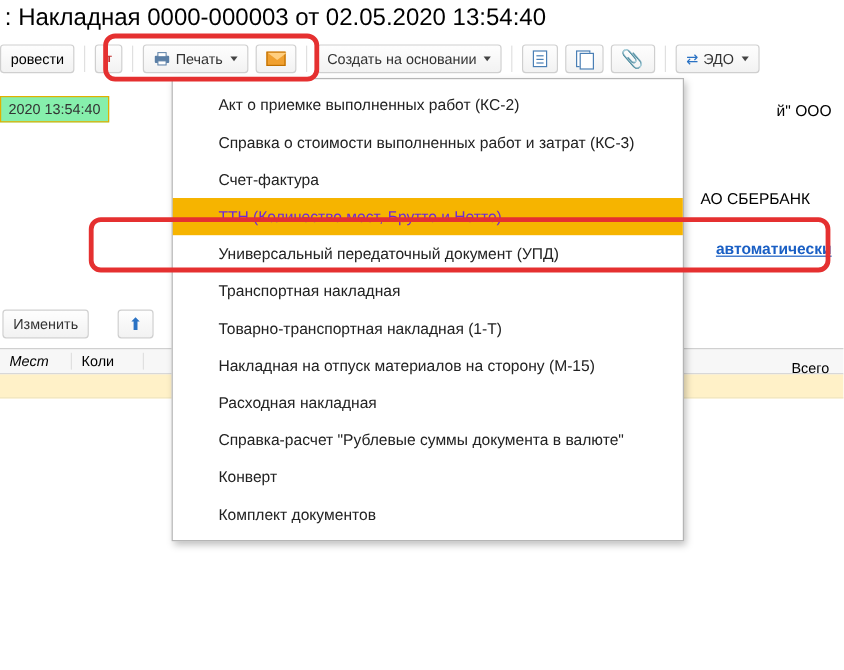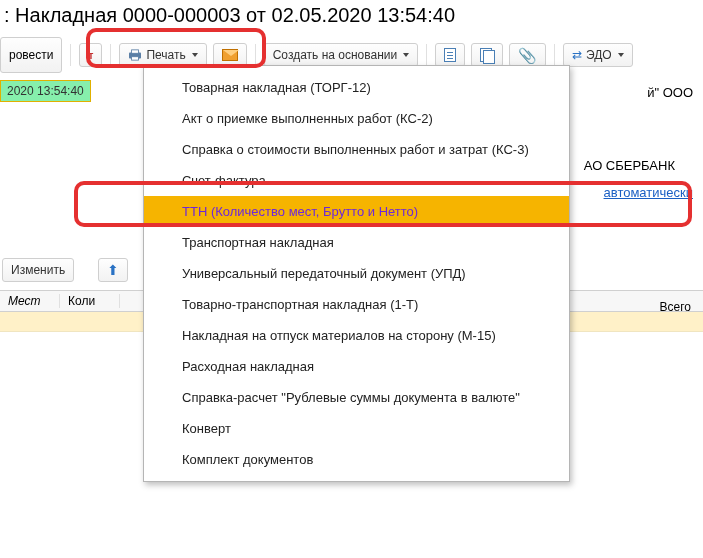--- a/index.html
+++ b/index.html
@@ -92,24 +92,25 @@
     top: 85px; right: 10px;
     font-size: 13px;
   }
   .bg-bank {
     position:absolute;
     top: 158px; right: 28px;
     font-size: 13px;
   }
   .bg-link {
     position: absolute;
-    top: 185px; right: 10px;
+    top: 200px; right: 10px;
     color: #1a5fc4;
     text-decoration: underline;
     font-size: 13px;
+    font-weight: bold;
   }
   .bg-btn-change {
     position: absolute;
     top: 258px; left: 2px;
   }
   .bg-btn-up {
     position: absolute;
     top: 258px; left: 98px;
   }
   .arrow-up { font-size:14px; color:#2a72c4; line-height:1; }
@@ -153,21 +154,21 @@
     color: #222;
     cursor: pointer;
     white-space: nowrap;
   }
   .dd-item.selected {
     background: #f6b400;
     color: #6d28d9;
   }
   .rovesti-btn {
     border:1px solid #cfcfcf; background:linear-gradient(#fefefe,#f2f2f2);
-    border-radius:3px; padding:3px 8px; font-size:12px; height:36px; display:inline-flex; align-items:center;
+    border-radius:3px; padding:3px 8px; font-size:12px; height:24px; display:inline-flex; align-items:center;
   }
 </style>
 </head>
 <body>
 
 <div class="title">: Накладная 0000-000003 от 02.05.2020 13:54:40</div>
 
 <div class="toolbar">
   <span class="rovesti-btn">ровести</span>
   <div class="vsep"></div>
@@ -223,27 +224,26 @@
   </span>
 
 <div class="table-head">
   <div class="th mest">Мест</div>
   <div class="th koli">Коли</div>
   <div class="th vsego">Всего</div>
 </div>
 <div class="table-row-yellow"></div>
 
 <div class="dropdown" id="dropdown">
-    <div class="dd-item">Товарная накладная (ТОРГ-12)</div>
     <div class="dd-item">Акт о приемке выполненных работ (КС-2)</div>
     <div class="dd-item">Справка о стоимости выполненных работ и затрат (КС-3)</div>
     <div class="dd-item">Счет-фактура</div>
     <div class="dd-item selected">ТТН (Количество мест, Брутто и Нетто)</div>
+    <div class="dd-item">Универсальный передаточный документ (УПД)</div>
     <div class="dd-item">Транспортная накладная</div>
-    <div class="dd-item">Универсальный передаточный документ (УПД)</div>
     <div class="dd-item">Товарно-транспортная накладная (1-Т)</div>
     <div class="dd-item">Накладная на отпуск материалов на сторону (М-15)</div>
     <div class="dd-item">Расходная накладная</div>
     <div class="dd-item">Справка-расчет "Рублевые суммы документа в валюте"</div>
     <div class="dd-item">Конверт</div>
     <div class="dd-item">Комплект документов</div>
   </div>
 
 <div class="highlight-red hl-top"></div>
 <div class="highlight-red hl-mid"></div>

